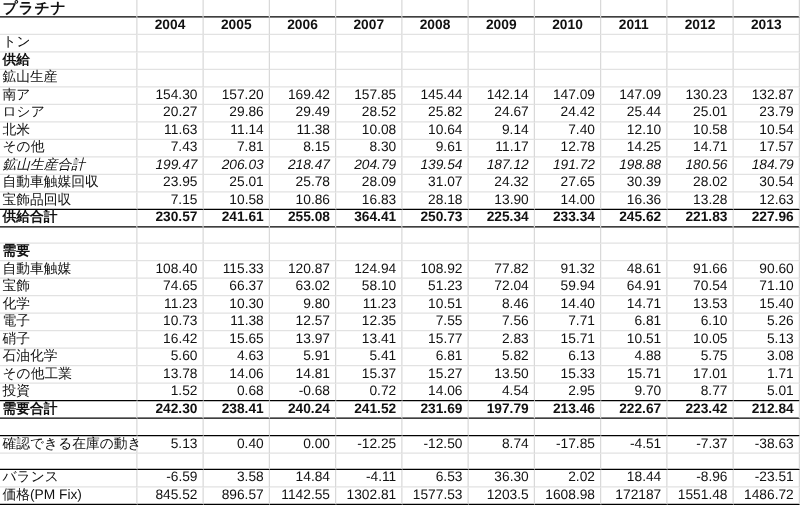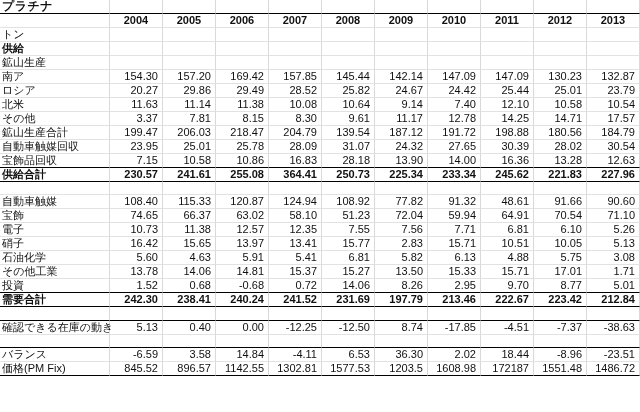--- a/index.html
+++ b/index.html
@@ -13,21 +13,21 @@
   col.c-year{width:53px;}
   td{
     box-sizing:border-box;height:13.29px;padding:0;
     border-right:1px solid #d9d9d9;border-bottom:1px solid #e2e2e2;
     white-space:nowrap;line-height:13px;vertical-align:middle;
     font-size:11px;overflow:visible;
   }
   td.lbl{padding-left:2px;text-align:left;}
   td.val{padding-right:4px;text-align:right;font-variant-numeric:tabular-nums;}
   tr.bold td{font-weight:700;}
-  tr.italic td{}
+  tr.italic td{font-style:italic;}
   tr.center td.val{text-align:center;padding-right:0;}
   tr.bb td{border-bottom:1px solid #000;}
   tr.title td.lbl{font-size:12px;letter-spacing:0.5px;}
 </style>
 </head>
 <body>
 
 <div id="sheet">
   <table>
     <colgroup>
@@ -143,21 +143,21 @@
           <td class="val">10.08</td>
           <td class="val">10.64</td>
           <td class="val">9.14</td>
           <td class="val">7.40</td>
           <td class="val">12.10</td>
           <td class="val">10.58</td>
           <td class="val">10.54</td>
         </tr>
         <tr>
           <td class="lbl">その他</td>
-          <td class="val">3.37</td>
+          <td class="val">7.43</td>
           <td class="val">7.81</td>
           <td class="val">8.15</td>
           <td class="val">8.30</td>
           <td class="val">9.61</td>
           <td class="val">11.17</td>
           <td class="val">12.78</td>
           <td class="val">14.25</td>
           <td class="val">14.71</td>
           <td class="val">17.57</td>
         </tr>
@@ -219,20 +219,33 @@
           <td class="val"></td>
           <td class="val"></td>
           <td class="val"></td>
           <td class="val"></td>
           <td class="val"></td>
           <td class="val"></td>
           <td class="val"></td>
           <td class="val"></td>
           <td class="val"></td>
         </tr>
+        <tr class="bold">
+          <td class="lbl">需要</td>
+          <td class="val"></td>
+          <td class="val"></td>
+          <td class="val"></td>
+          <td class="val"></td>
+          <td class="val"></td>
+          <td class="val"></td>
+          <td class="val"></td>
+          <td class="val"></td>
+          <td class="val"></td>
+          <td class="val"></td>
+        </tr>
         <tr>
           <td class="lbl">自動車触媒</td>
           <td class="val">108.40</td>
           <td class="val">115.33</td>
           <td class="val">120.87</td>
           <td class="val">124.94</td>
           <td class="val">108.92</td>
           <td class="val">77.82</td>
           <td class="val">91.32</td>
           <td class="val">48.61</td>
@@ -246,20 +259,33 @@
           <td class="val">63.02</td>
           <td class="val">58.10</td>
           <td class="val">51.23</td>
           <td class="val">72.04</td>
           <td class="val">59.94</td>
           <td class="val">64.91</td>
           <td class="val">70.54</td>
           <td class="val">71.10</td>
         </tr>
         <tr>
+          <td class="lbl">化学</td>
+          <td class="val">11.23</td>
+          <td class="val">10.30</td>
+          <td class="val">9.80</td>
+          <td class="val">11.23</td>
+          <td class="val">10.51</td>
+          <td class="val">8.46</td>
+          <td class="val">14.40</td>
+          <td class="val">14.71</td>
+          <td class="val">13.53</td>
+          <td class="val">15.40</td>
+        </tr>
+        <tr>
           <td class="lbl">電子</td>
           <td class="val">10.73</td>
           <td class="val">11.38</td>
           <td class="val">12.57</td>
           <td class="val">12.35</td>
           <td class="val">7.55</td>
           <td class="val">7.56</td>
           <td class="val">7.71</td>
           <td class="val">6.81</td>
           <td class="val">6.10</td>
@@ -304,21 +330,21 @@
           <td class="val">17.01</td>
           <td class="val">1.71</td>
         </tr>
         <tr class="bb">
           <td class="lbl">投資</td>
           <td class="val">1.52</td>
           <td class="val">0.68</td>
           <td class="val">-0.68</td>
           <td class="val">0.72</td>
           <td class="val">14.06</td>
-          <td class="val">8.26</td>
+          <td class="val">4.54</td>
           <td class="val">2.95</td>
           <td class="val">9.70</td>
           <td class="val">8.77</td>
           <td class="val">5.01</td>
         </tr>
         <tr class="bold bb">
           <td class="lbl">需要合計</td>
           <td class="val">242.30</td>
           <td class="val">238.41</td>
           <td class="val">240.24</td>

